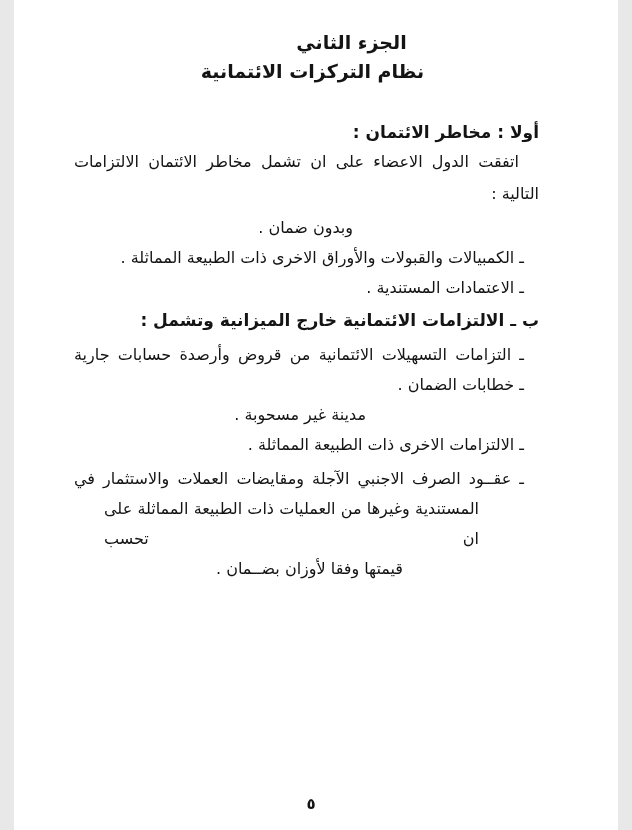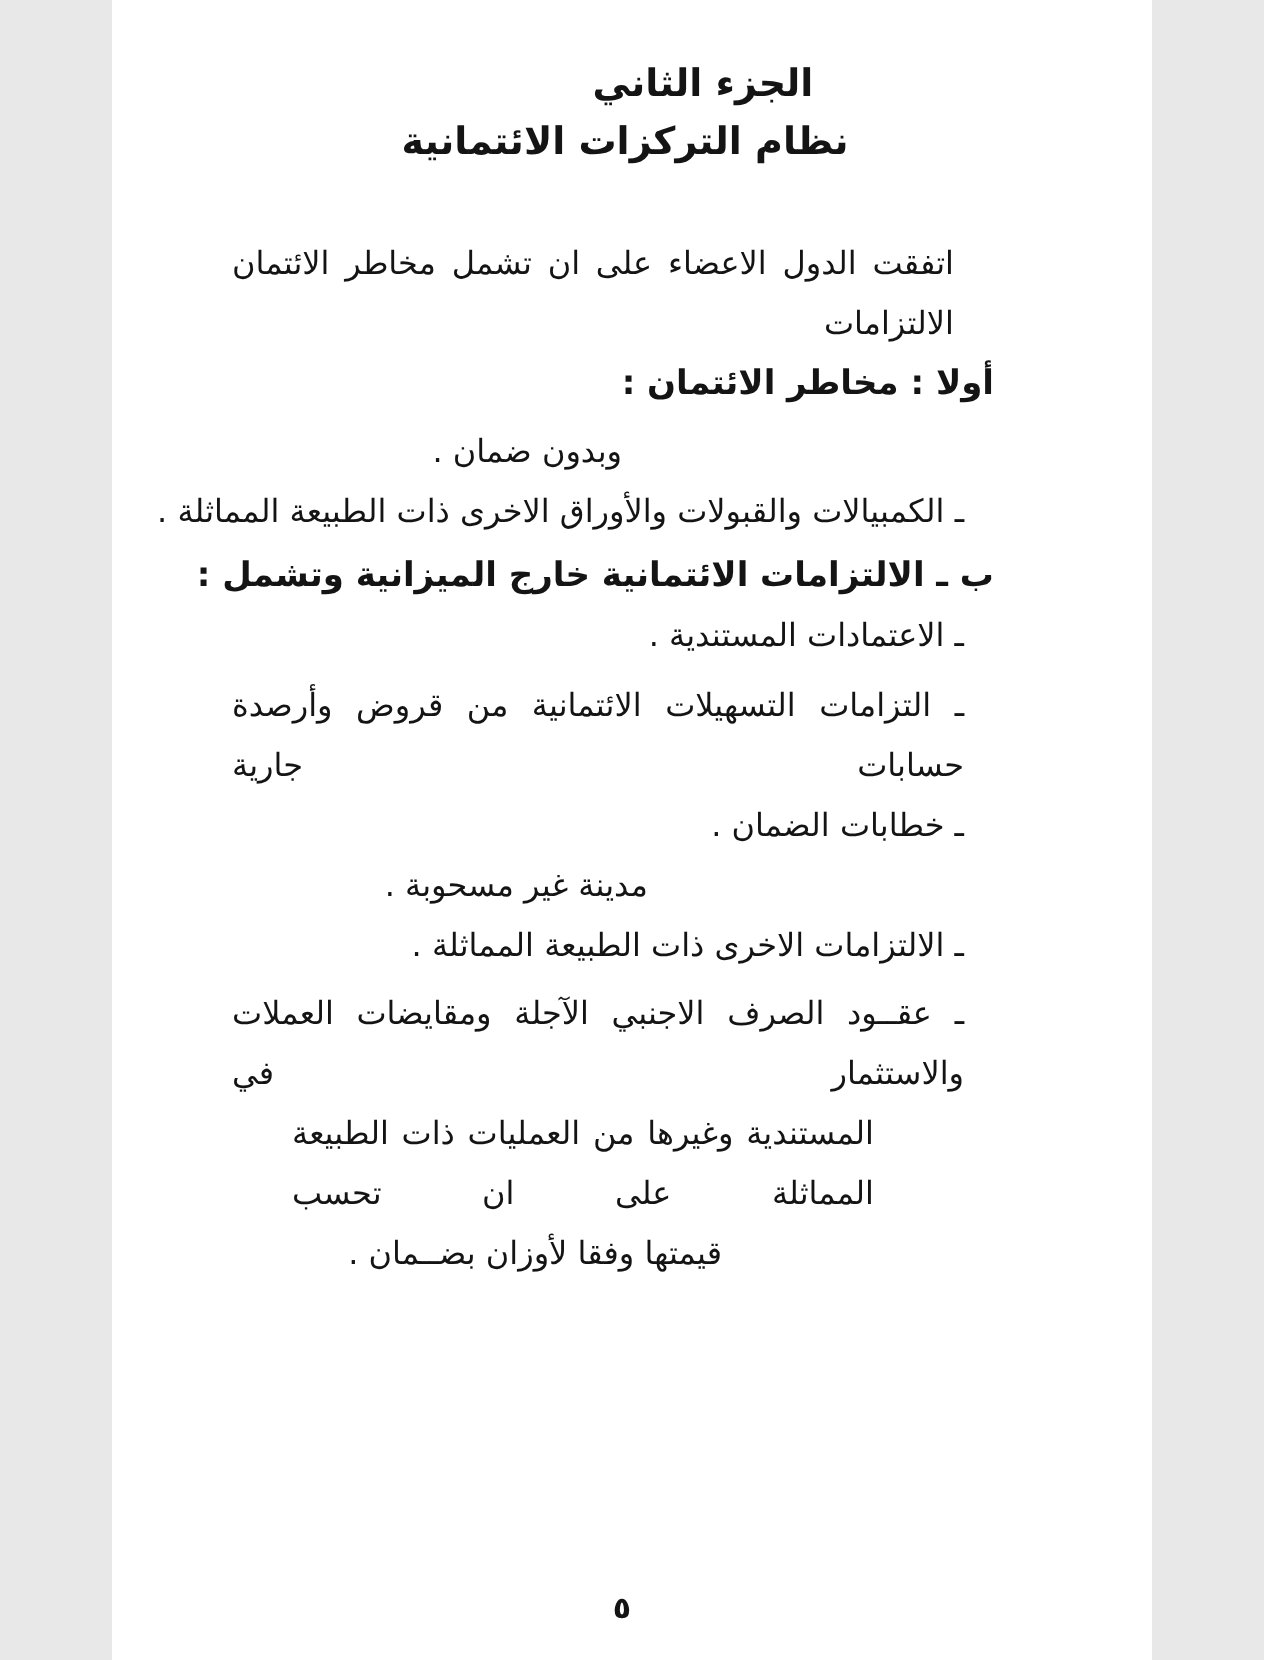--- a/index.html
+++ b/index.html
@@ -2,21 +2,21 @@
 <html lang="ar"><head>
 <meta charset="utf-8">
 <style>
   html, body {
     margin: 0;
     padding: 0;
     background: #e8e8e8;
   }
   .page {
     position: relative;
-    width: 520px;
+    width: 604px;
     height: 830px;
     margin: 0 auto;
     background: #ffffff;
     font-family: "DejaVu Sans", sans-serif;
     color: #141414;
     direction: rtl;
     overflow: hidden;
   }
   .titles {
     position: absolute;
@@ -83,26 +83,27 @@
 <body>
 
 <div class="page">
 
   <div class="titles">
     <div class="title-line title-1">الجزء الثاني</div>
     <div class="title-line title-2">نظام التركزات الائتمانية</div>
   </div>
 
   <div class="doc-body">
+    <div class="ln heading">أولا : مخاطر الائتمان :</div>
     <div class="ln just ind-para">اتفقت الدول الاعضاء على ان تشمل مخاطر الائتمان الالتزامات</div>
-    <div class="ln heading">أولا : مخاطر الائتمان :</div>
+    <div class="ln mt2">التالية :</div>
     <div class="ln cont-deep-1 mt3">وبدون ضمان .</div>
     <div class="ln ind-dash">ـ الكمبيالات والقبولات والأوراق الاخرى ذات الطبيعة المماثلة .</div>
+    <div class="ln ind-dash">ـ الاعتمادات المستندية .</div>
     <div class="ln heading mt2">ب ـ الالتزامات الائتمانية خارج الميزانية وتشمل :</div>
-    <div class="ln ind-dash">ـ الاعتمادات المستندية .</div>
     <div class="ln just ind-dash mt5">ـ التزامات التسهيلات الائتمانية من قروض وأرصدة حسابات جارية</div>
     <div class="ln ind-dash">ـ خطابات الضمان .</div>
     <div class="ln cont-deep-2">مدينة غير مسحوبة .</div>
     <div class="ln ind-dash">ـ الالتزامات الاخرى ذات الطبيعة المماثلة .</div>
     <div class="ln just ind-dash mt3">ـ عقــود الصرف الاجنبي الآجلة ومقايضات العملات والاستثمار في</div>
     <div class="ln just cont-both">المستندية وغيرها من العمليات ذات الطبيعة المماثلة على ان تحسب</div>
     <div class="ln cont-deep-3">قيمتها وفقا لأوزان بضــمان .</div>
   </div>
 
   <div class="page-number">

